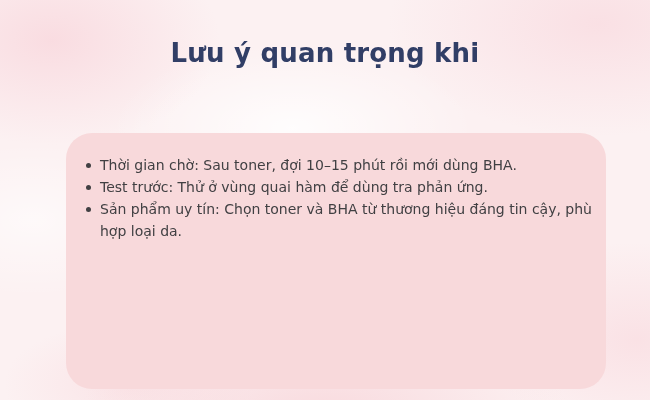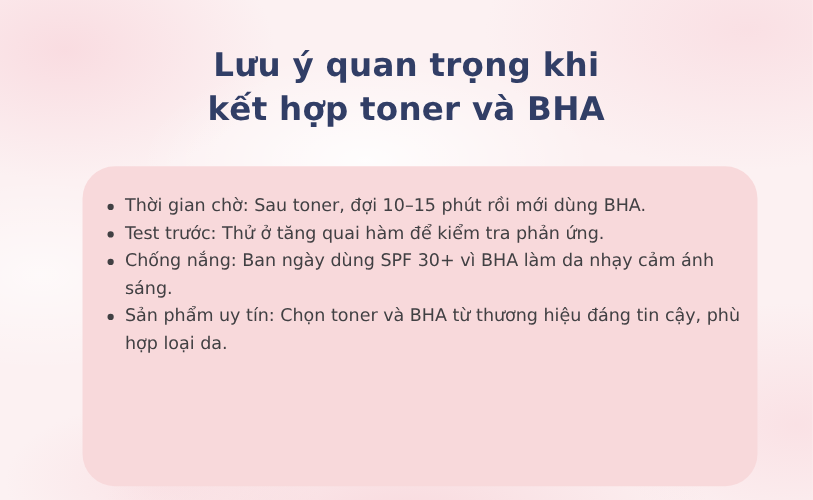--- a/index.html
+++ b/index.html
@@ -74,25 +74,23 @@
     background: var(--body-text);
   }
 </style>
 </head>
 <body>
 
 <div class="screen">
 
   <h1 class="title">
     <span>Lưu ý quan trọng khi</span>
-    <span>kết hợp toner và BHA</span>
   </h1>
 
   <div class="card">
     <ul>
       <li>Thời gian chờ: Sau toner, đợi 10–15 phút rồi mới dùng BHA.</li>
-      <li>Test trước: Thử ở tăng quai hàm để kiểm tra phản ứng.</li>
-      <li>Chống nắng: Ban ngày dùng SPF 30+ vì BHA làm da nhạy cảm ánh sáng.</li>
+      <li>Test trước: Thử ở vùng quai hàm để dùng tra phản ứng.</li>
       <li>Sản phẩm uy tín: Chọn toner và BHA từ thương hiệu đáng tin cậy, phù hợp loại da.</li>
     </ul>
   </div>
 
 </div>
 
 </body></html>

